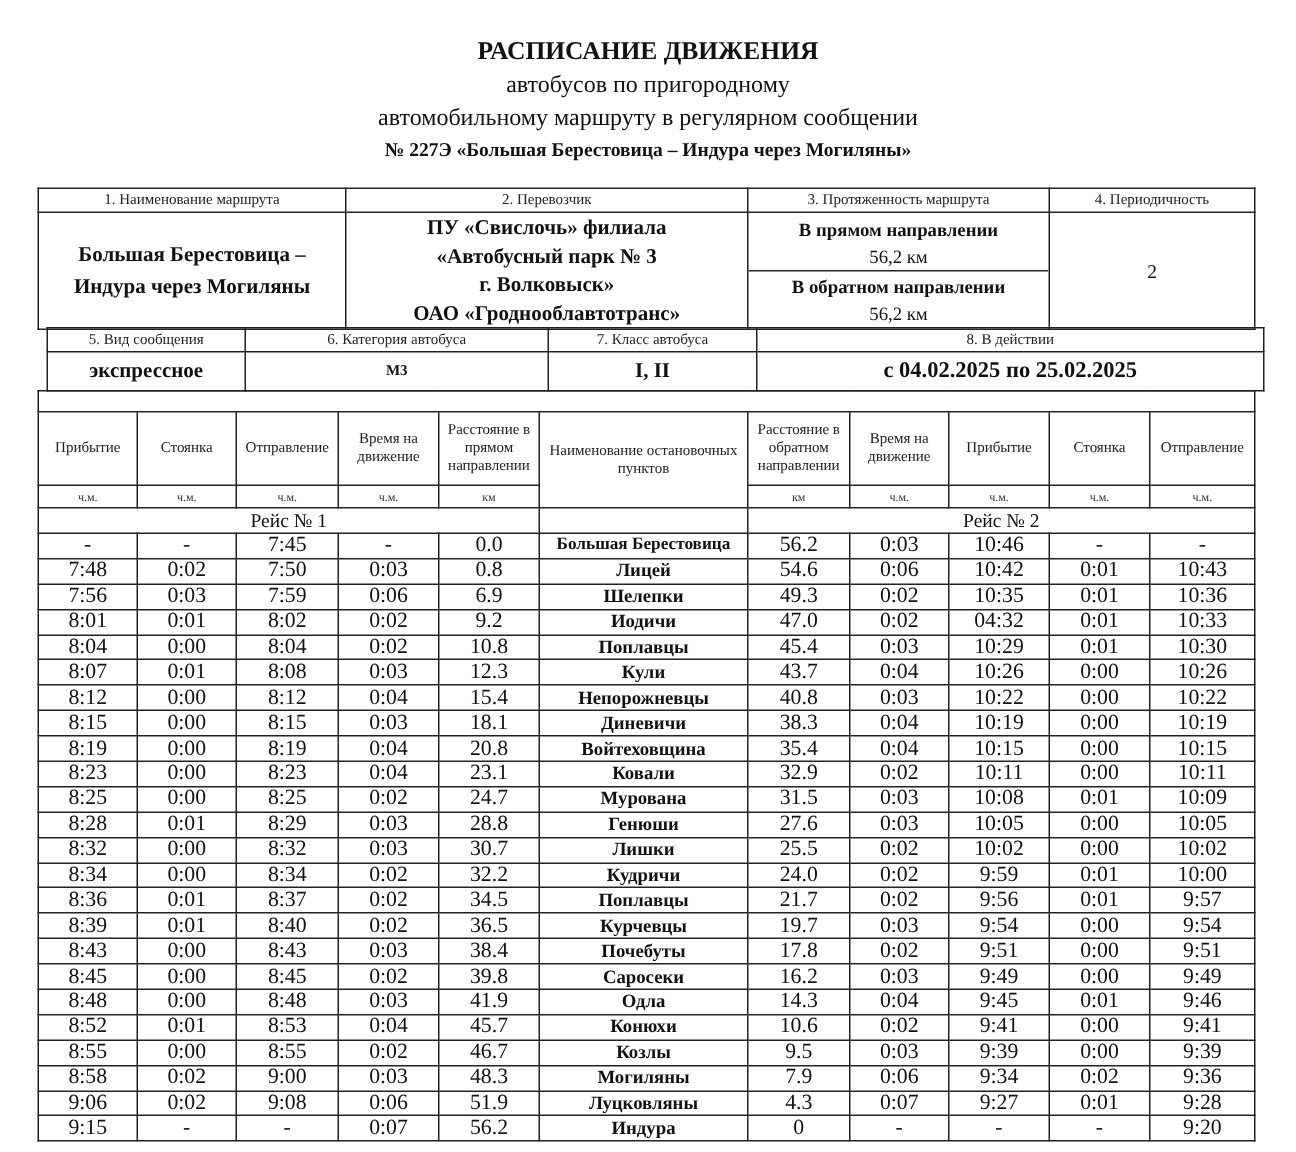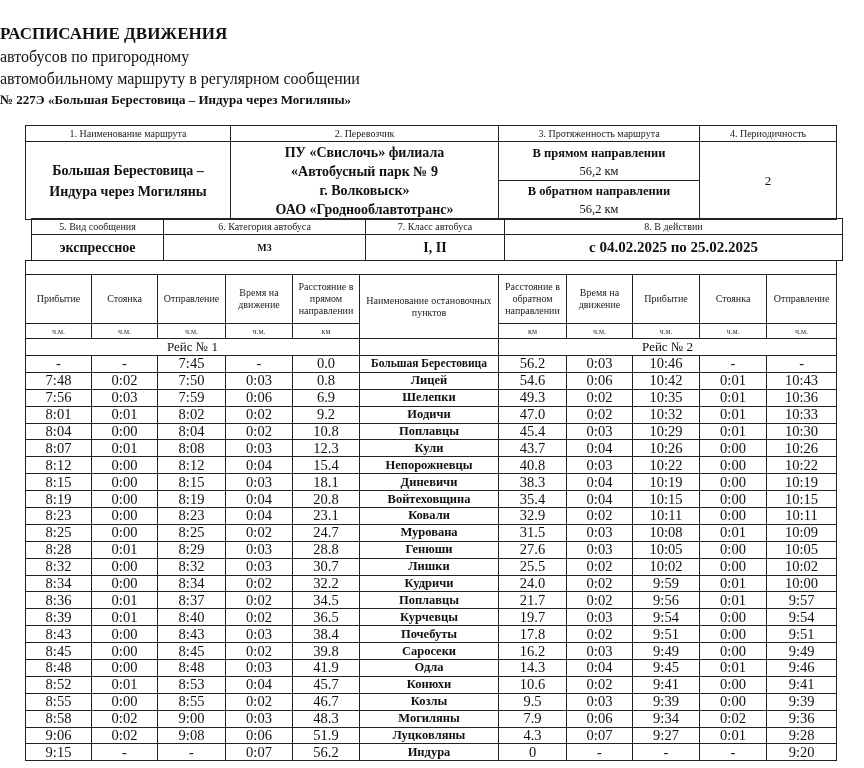--- a/index.html
+++ b/index.html
@@ -1,17 +1,17 @@
 <!DOCTYPE html>
 <html><head>
 <meta charset="utf-8">
 <style>
   html, body { margin:0; padding:0; background:#ffffff; }
   body { width:864px; height:768px; position:relative; overflow:hidden; font-family:"Liberation Serif", "DejaVu Serif", serif; color:#111; }
-  .title { position:absolute; left:0; width:864px; }
+  .title { position:absolute; left:0; width:864px; text-align:center; }
   #t1 { top:24px; font-size:17px; font-weight:bold; }
   #t2 { top:48px; font-size:16px; }
   #t3 { top:70px; font-size:16px; }
   #t4 { top:92px; font-size:13px; font-weight:bold; }
 
   table { border-collapse:collapse; position:absolute; table-layout:fixed; }
   td { border:1px solid #222; padding:0; text-align:center; vertical-align:middle; overflow:hidden; white-space:nowrap; }
   .lbl { font-size:10px; color:#222; }
   .bold { font-weight:bold; }
 
@@ -50,21 +50,21 @@
     <td class="lbl">3. Протяженность маршрута</td>
     <td class="lbl">4. Периодичность</td>
   </tr>
   <tr style="height:77px">
     <td class="bold" style="font-size:14px; line-height:21px;">
       <div>Большая Берестовица –</div>
       <div>Индура через Могиляны</div>
     </td>
     <td class="bold" style="font-size:14px; line-height:19px; vertical-align:top; padding-top:1px;">
       <div>ПУ «Свислочь» филиала</div>
-      <div>«Автобусный парк № 9</div>
+      <div>«Автобусный парк № 3</div>
       <div>г. Волковыск»</div>
       <div>ОАО «Гроднооблавтотранс»</div>
     </td>
     <td style="padding:0;">
       <div style="height:38px; border-bottom:1.5px solid #222; line-height:18px; padding-top:1px; box-sizing:border-box;">
         <div class="bold" style="font-size:12.5px;">В прямом направлении</div>
         <div style="font-size:12.5px;">56,2 км</div>
       </div>
       <div style="height:38px; line-height:18px; padding-top:1px; box-sizing:border-box;">
         <div class="bold" style="font-size:12.5px;">В обратном направлении</div>
@@ -190,21 +190,21 @@
       </tr>
       <tr class="data">
         <td class="num">8:01</td>
         <td class="num">0:01</td>
         <td class="num">8:02</td>
         <td class="num">0:02</td>
         <td class="num">9.2</td>
         <td class="stop">Иодичи</td>
         <td class="num">47.0</td>
         <td class="num">0:02</td>
-        <td class="num">10:32</td>
+        <td class="num">04:32</td>
         <td class="num">0:01</td>
         <td class="num">10:33</td>
       </tr>
       <tr class="data">
         <td class="num">8:04</td>
         <td class="num">0:00</td>
         <td class="num">8:04</td>
         <td class="num">0:02</td>
         <td class="num">10.8</td>
         <td class="stop">Поплавцы</td>

